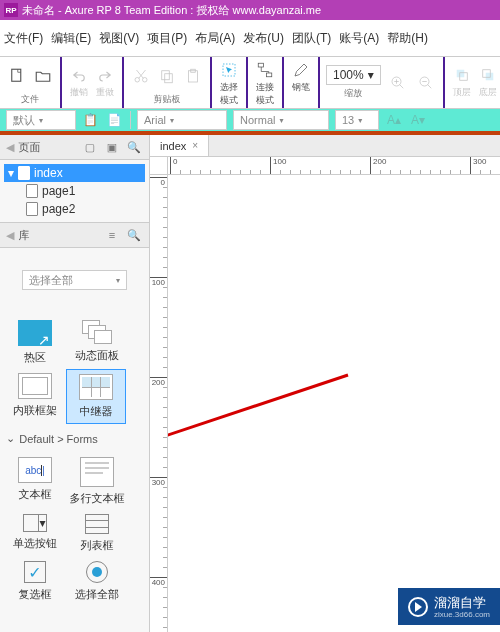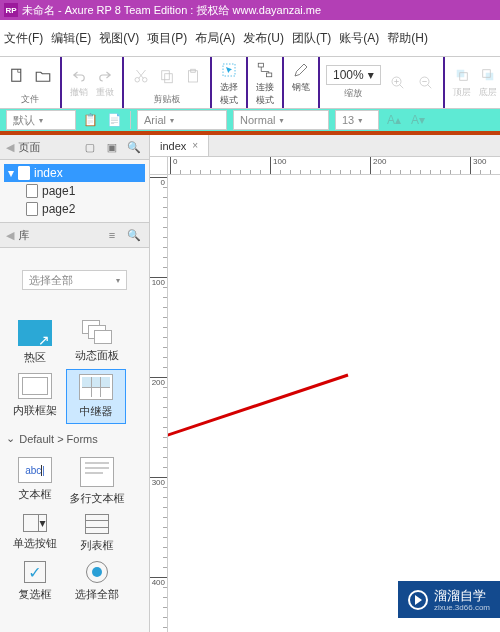--- a/index.html
+++ b/index.html
@@ -44,21 +44,21 @@
   .close-x { color: #888; font-size: 10px; cursor: pointer; }
   .ruler-h { height: 18px; background: #fff; border-bottom: 1px solid #ccc; position: relative; overflow: hidden; margin-left: 18px; }
   .ruler-tick-major { position: absolute; top: 0; height: 100%; border-left: 1px solid #555; font-size: 8px; padding-left: 2px; color: #555; }
   .ruler-tick-minor { position: absolute; bottom: 0; height: 4px; border-left: 1px solid #aaa; }
   .canvas-body { flex: 1; display: flex; position: relative; }
   .ruler-v { width: 18px; background: #fff; border-right: 1px solid #ccc; position: relative; overflow: hidden; }
   .ruler-v .vt-major { position: absolute; left: 0; width: 100%; border-top: 1px solid #555; font-size: 8px; color: #555; writing-mode: horizontal-tb; text-align: right; padding-right: 2px; }
   .ruler-v .vt-minor { position: absolute; right: 0; width: 4px; border-top: 1px solid #aaa; }
   .canvas { flex: 1; background: #fff; position: relative; overflow: hidden; }
   .arrow-annotation { position: absolute; pointer-events: none; }
-  .watermark { position: absolute; right: 0; bottom: 29px; background: #134a8e; color: #fff; padding: 6px 10px; display: flex; align-items: center; gap: 6px; font-size: 13px; }
+  .watermark { position: absolute; right: 0; bottom: 22px; background: #134a8e; color: #fff; padding: 6px 10px; display: flex; align-items: center; gap: 6px; font-size: 13px; }
   .watermark .sub { font-size: 8px; opacity: .7; display: block; margin-top: -2px; }
   .icon-play { width: 20px; height: 20px; border: 2px solid #fff; border-radius: 50%; display: flex; align-items: center; justify-content: center; }
   .icon-play::after { content: ""; border-left: 7px solid #fff; border-top: 5px solid transparent; border-bottom: 5px solid transparent; margin-left: 2px; }
   .sep { width: 1px; background: #eee; }
   .small-icon-btn { width: 18px; height: 18px; display: flex; align-items: center; justify-content: center; color: #777; cursor: pointer; }
   .hotzone-icon { background: #2ba8d6; width: 34px; height: 26px; position: relative; }
   .hotzone-icon::after { content: "↖"; color: #fff; font-size: 14px; position: absolute; right: 2px; bottom: -2px; transform: scaleX(-1); }
   .dynpanel-icon { position: relative; }
   .dynpanel-icon div { position: absolute; width: 18px; height: 14px; border: 1px solid #aaa; background: #fff; }
   .repeater-icon { display: grid; grid-template-columns: 1fr 1fr 1fr; grid-template-rows: 1fr 1fr; gap: 1px; background: #aaa; }

